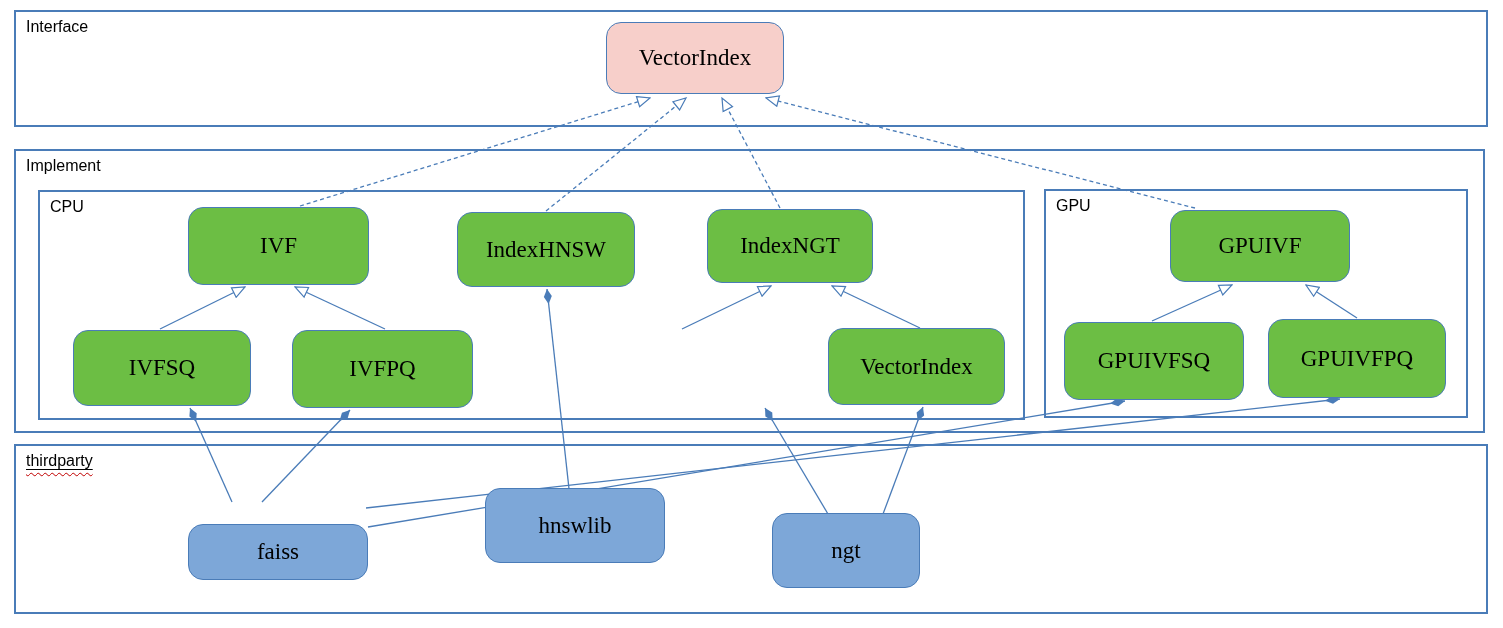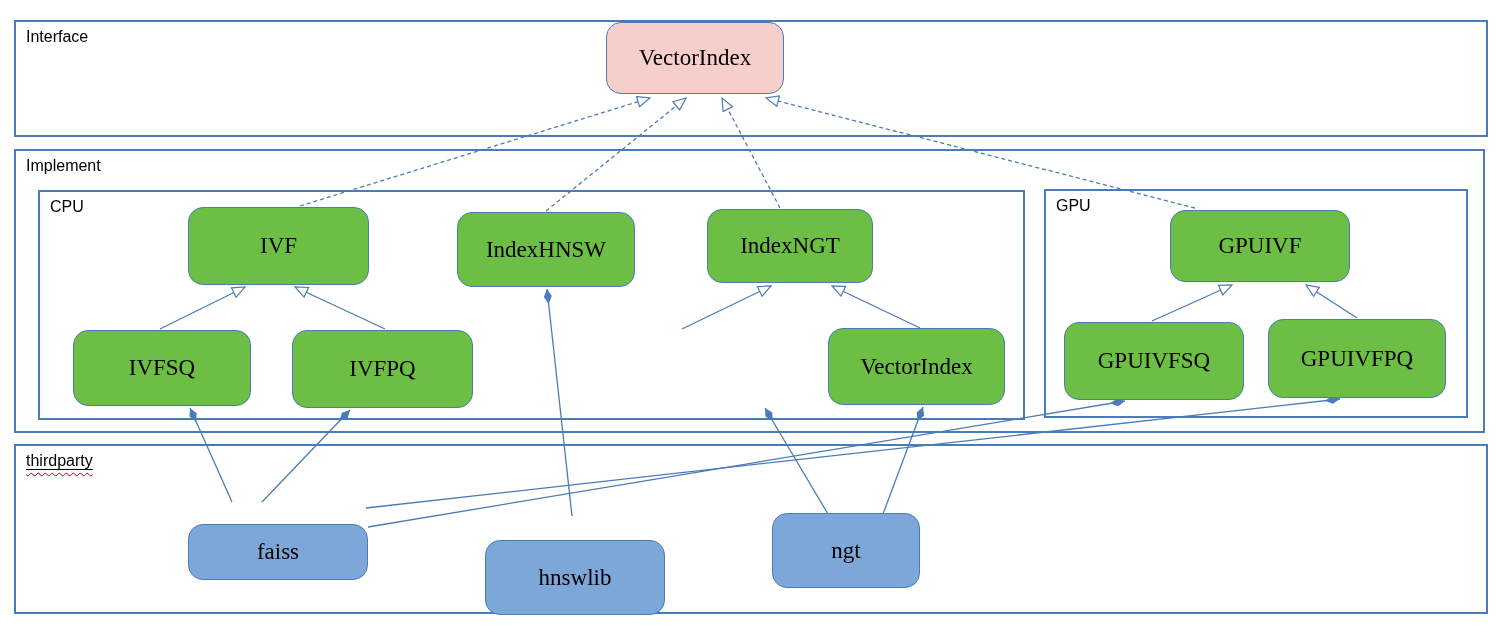--- a/index.html
+++ b/index.html
@@ -26,21 +26,21 @@
   .node.blue{background:var(--library-fill);}
   svg.edges{position:absolute;left:0;top:0;width:1503px;height:628px;z-index:5;pointer-events:none;}
   svg.edges line{stroke:var(--line);stroke-width:1.3;fill:none;}
   svg.edges line.dashed{stroke-dasharray:4 3;}
 </style>
 </head>
 <body>
 
 <div class="canvas">
 
-  <div class="group" style="left:14px;top:20px;width:1474px;height:117px">
+  <div class="group" style="left:14px;top:10px;width:1474px;height:117px">
     <div class="group-label">Interface</div>
   </div>
 
   <div class="group" style="left:14px;top:149px;width:1471px;height:284px">
     <div class="group-label">Implement</div>
   </div>
 
   <div class="group" style="left:38px;top:190px;width:987px;height:230px">
     <div class="group-label">CPU</div>
   </div>
@@ -113,20 +113,20 @@
   <div class="node green" style="left:1064px;top:322px;width:180px;height:78px">
     <span>GPUIVFSQ</span>
   </div>
   <div class="node green" style="left:1268px;top:319px;width:178px;height:79px">
     <span>GPUIVFPQ</span>
   </div>
 
   <div class="node blue" style="left:188px;top:524px;width:180px;height:56px">
     <span>faiss</span>
   </div>
-  <div class="node blue" style="left:485px;top:540px;width:180px;height:75px">
+  <div class="node blue" style="left:485px;top:488px;width:180px;height:75px">
     <span>hnswlib</span>
   </div>
   <div class="node blue" style="left:772px;top:513px;width:148px;height:75px">
     <span>ngt</span>
   </div>
 
 </div>
 
 </body></html>

